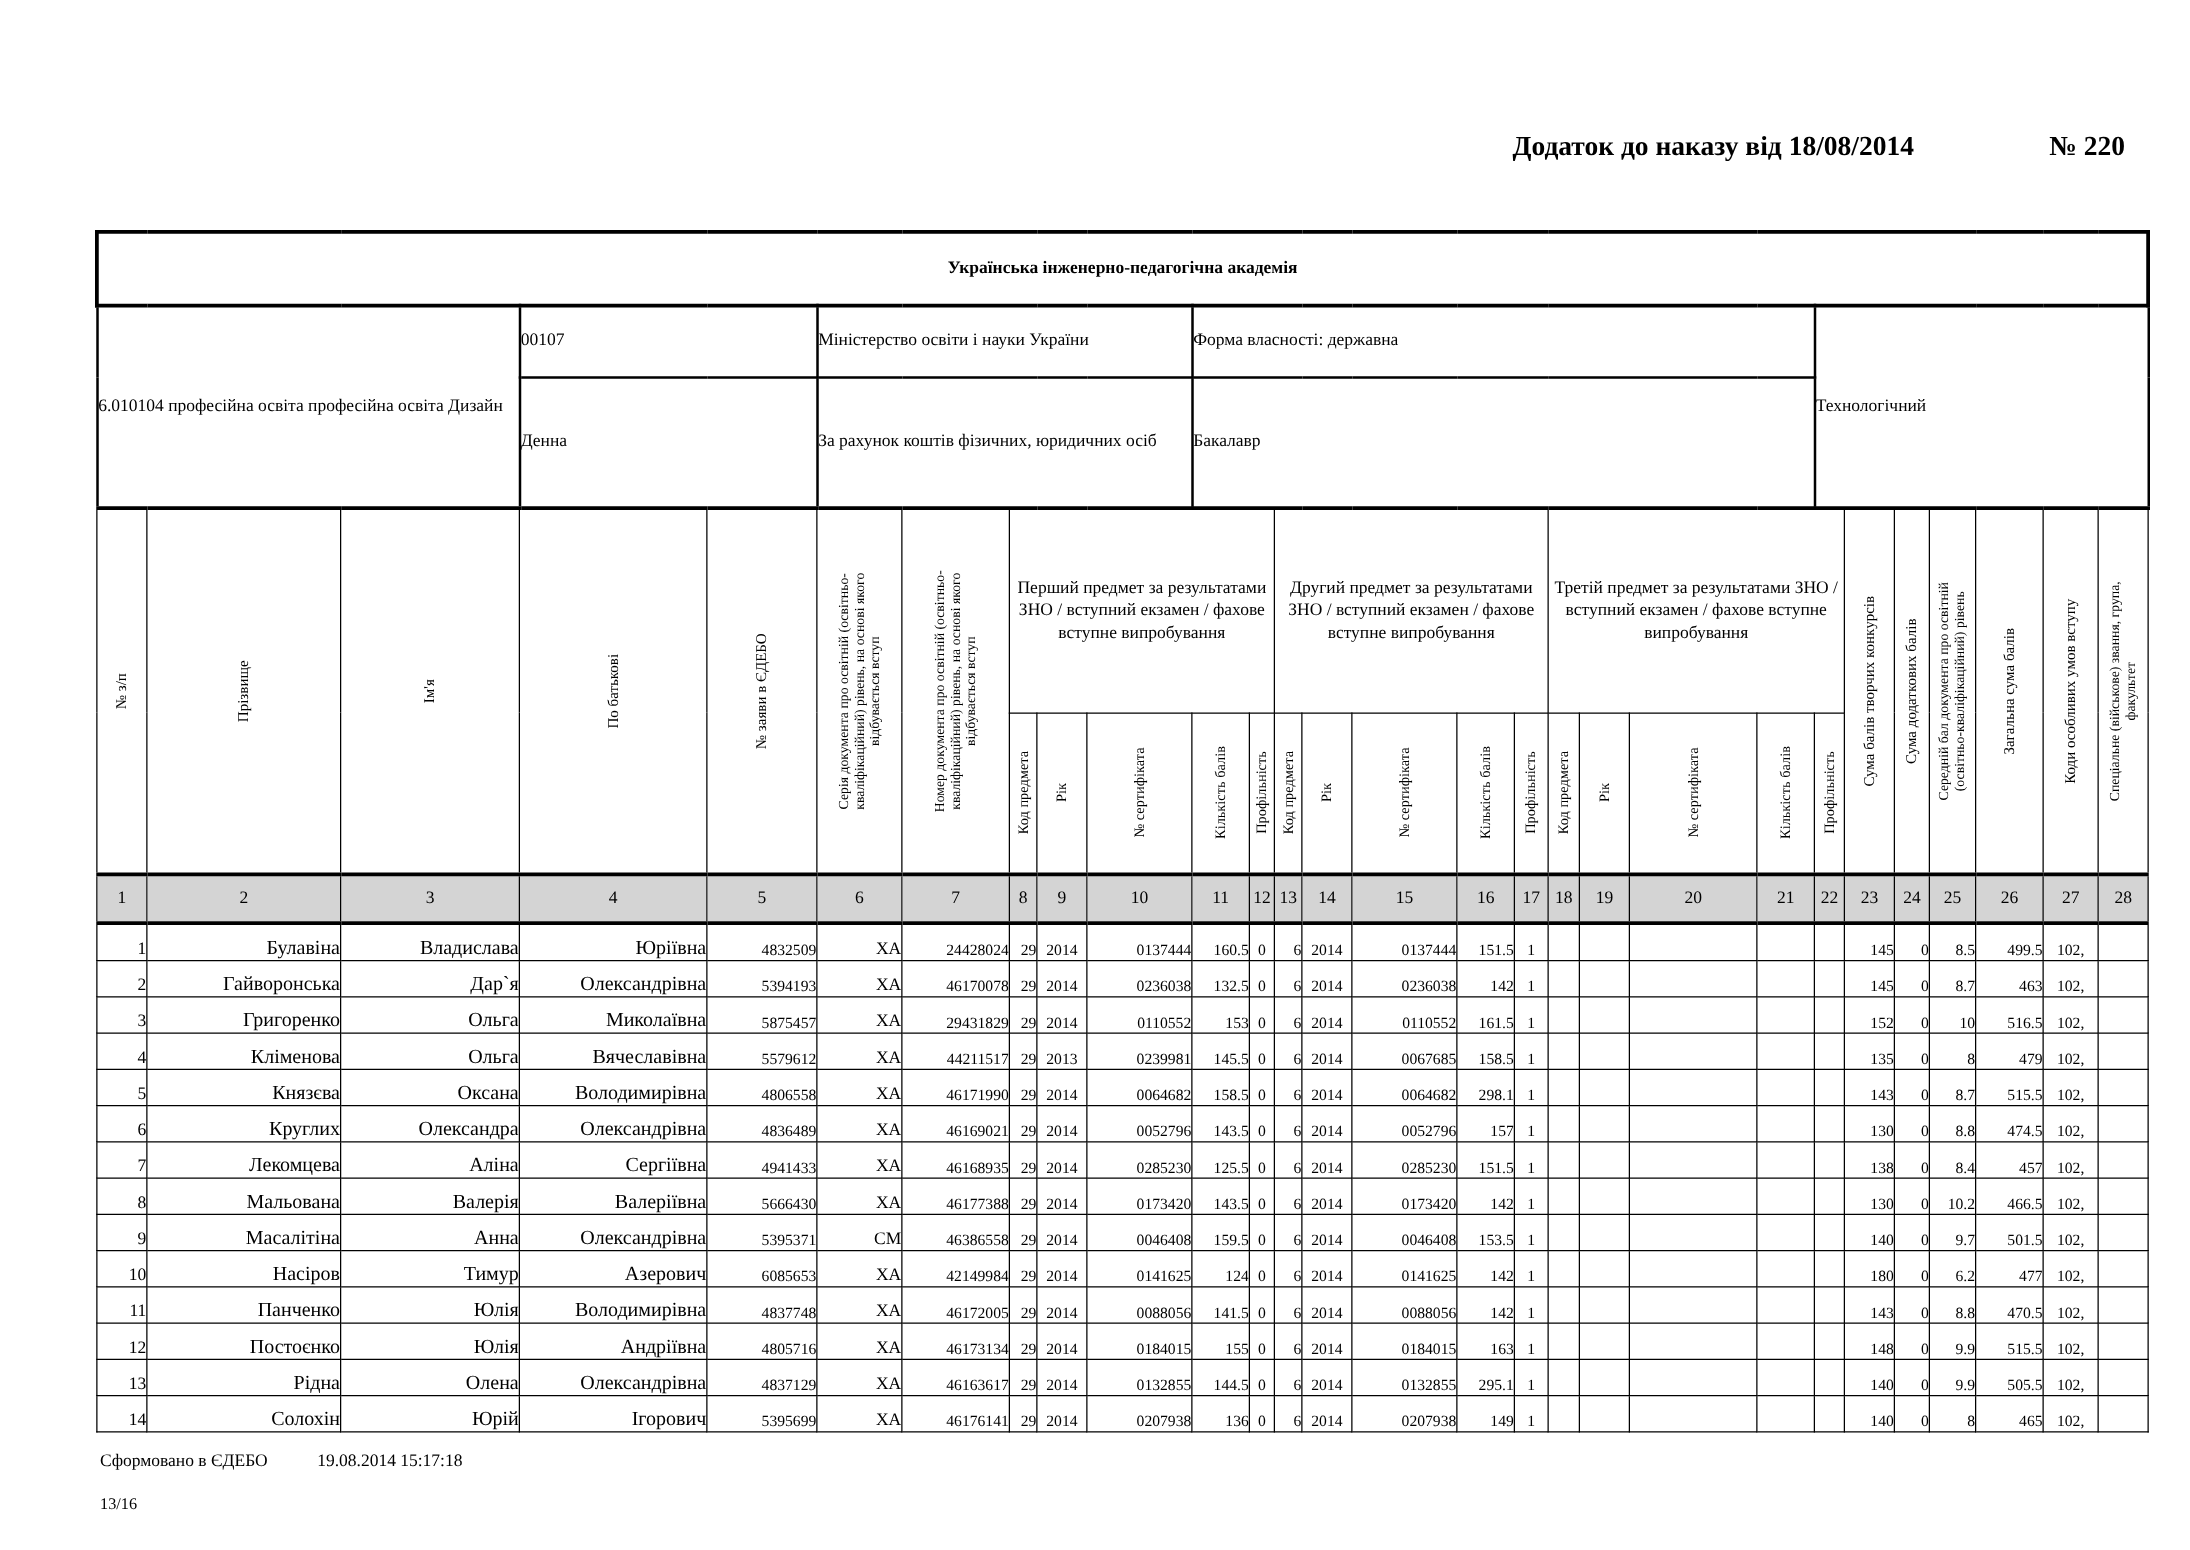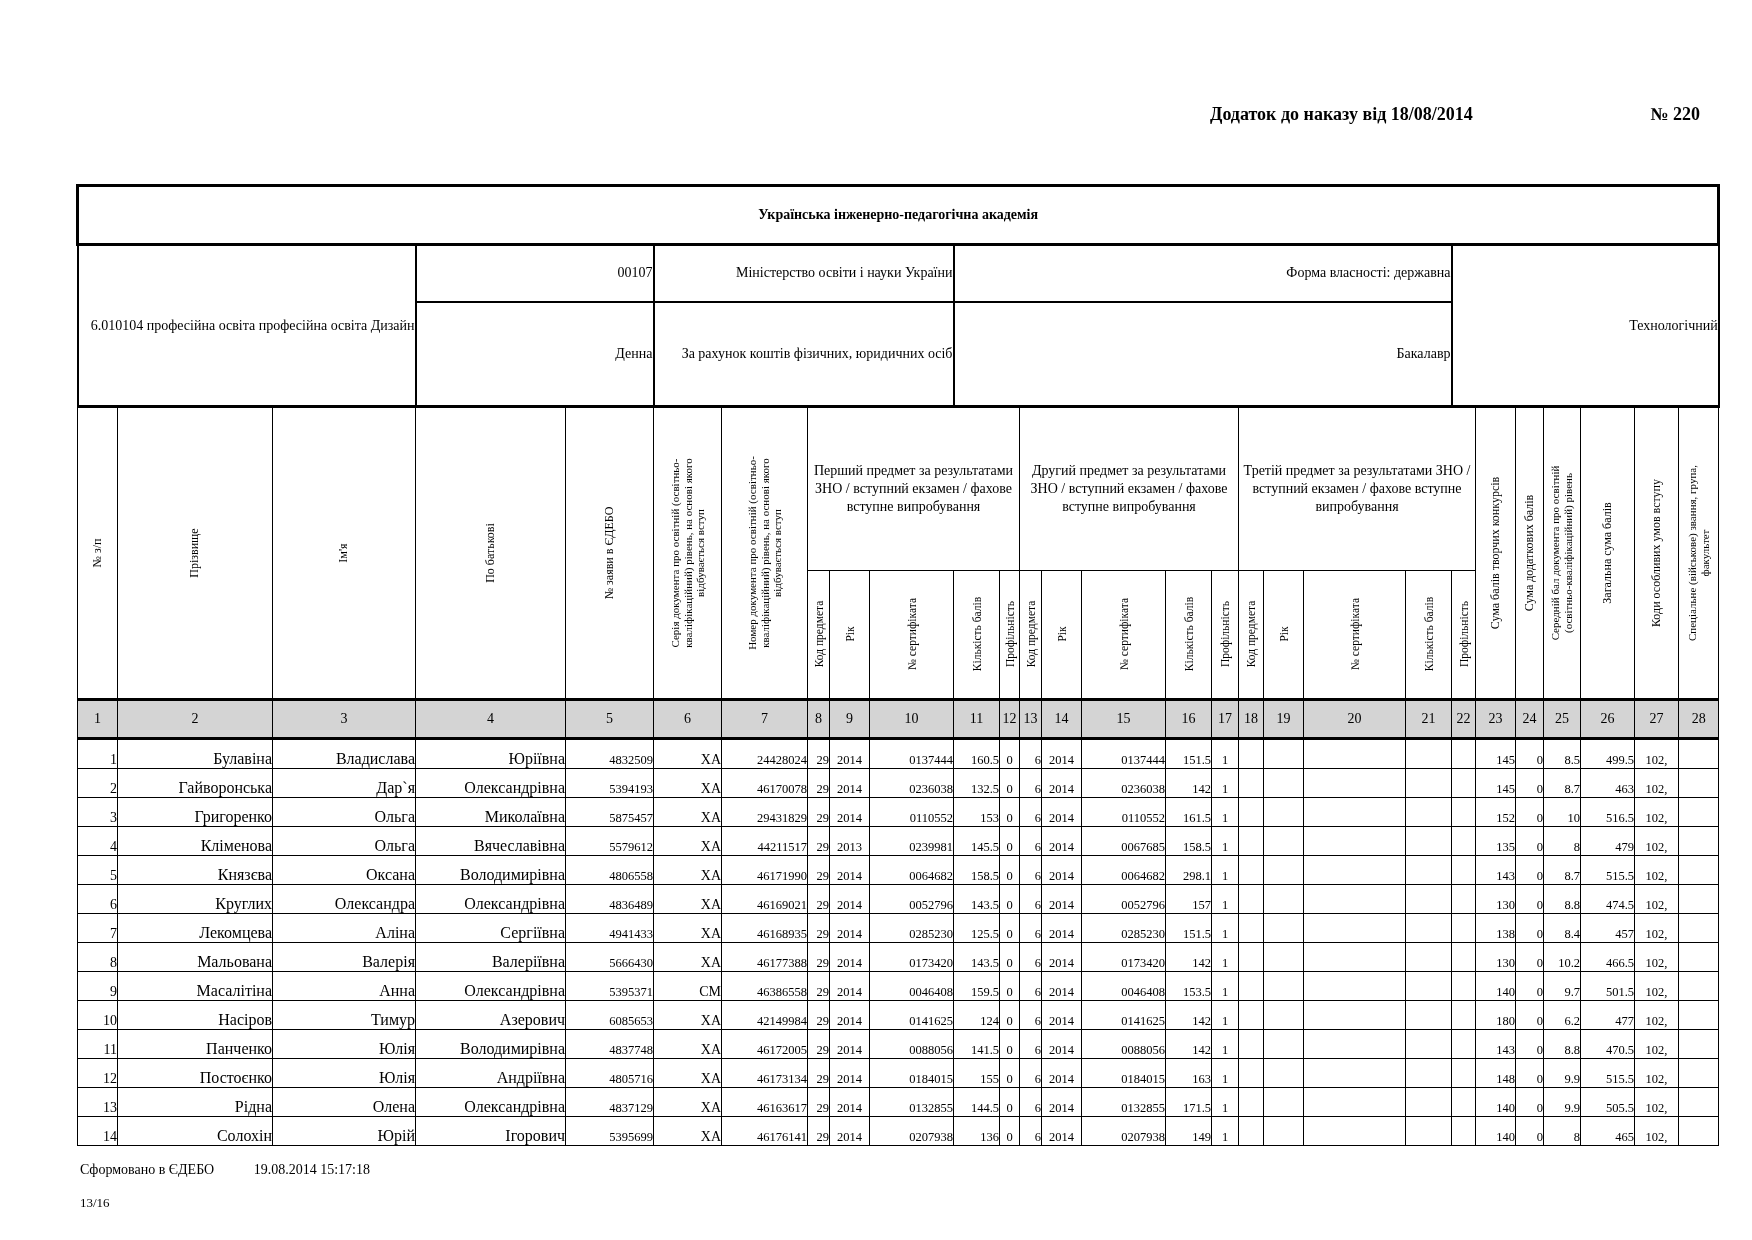--- a/index.html
+++ b/index.html
@@ -1,22 +1,22 @@
 <!DOCTYPE html>
 <html><head>
 <meta charset="utf-8">
 <style>
   html, body { margin: 0; padding: 0; background: #ffffff; }
   body { width: 1752px; height: 1240px; position: relative; font-family: "Liberation Serif", "DejaVu Serif", serif; color: #000; overflow: hidden; }
-  .order-line { position: absolute; top: 104px; left: 1210px; width: 490px; font-weight: bold; font-size: 18px; display: flex; justify-content: space-between; }
+  .order-line { position: absolute; top: 104px; left: 1210px; width: 490px; font-weight: bold; font-size: 22px; display: flex; justify-content: space-between; }
   .sheet { position: absolute; left: 76px; top: 184px; width: 1622px; }
   table.main { border-collapse: collapse; width: 1622px; table-layout: fixed; }
   table.main td { border: 1.5px solid #000; padding: 0; font-size: 14px; overflow: hidden; }
   .title-cell { height: 56px; text-align: center; font-weight: bold; font-size: 22px; border: 3px solid #000 !important; }
-  .meta-cell { text-align: right; font-size: 17px; border-width: 2px !important; }
+  .meta-cell { text-align: left; font-size: 17px; border-width: 2px !important; }
   .thick-top td { border-top: 3px solid #000 !important; }
   .vh { height: 290px; position: relative; }
   .vh > span { position: absolute; left: 50%; top: 50%; transform: translate(-50%, -50%) rotate(-90deg); white-space: nowrap; font-size: 12px; text-align: center; line-height: 1.15; }
   .vh-sub { height: 126px; position: relative; }
   .vh-sub > span { position: absolute; left: 50%; top: 50%; transform: translate(-50%, -50%) rotate(-90deg); white-space: nowrap; font-size: 11.5px; }
   .grp { text-align: center; font-size: 12.5px; line-height: 1.3; height: 160px; }
   .num-row td { background: #d4d4d4; text-align: center; height: 36px; font-size: 14px; border-top: 3px solid #000 !important; border-bottom: 3px solid #000 !important; }
   .data-row td { height: 28px; font-size: 14px; vertical-align: bottom; padding: 0 2px 2px 2px; white-space: nowrap; }
   .r { text-align: right; }
   .c { text-align: center; }
@@ -575,21 +575,21 @@
           <td class="r">ХА</td>
           <td class="r sm">46163617</td>
           <td class="r sm">29</td>
           <td class="c sm">2014</td>
           <td class="r sm">0132855</td>
           <td class="r sm">144.5</td>
           <td class="c sm">0</td>
           <td class="r sm">6</td>
           <td class="c sm">2014</td>
           <td class="r sm">0132855</td>
-          <td class="r sm">171.5</td>
+          <td class="r sm">295.1</td>
           <td class="c sm">1</td>
           <td class="c"></td>
           <td class="c"></td>
           <td class="c"></td>
           <td class="c"></td>
           <td class="c"></td>
           <td class="r sm">140</td>
           <td class="r sm">0</td>
           <td class="r sm">9.9</td>
           <td class="r sm">505.5</td>

